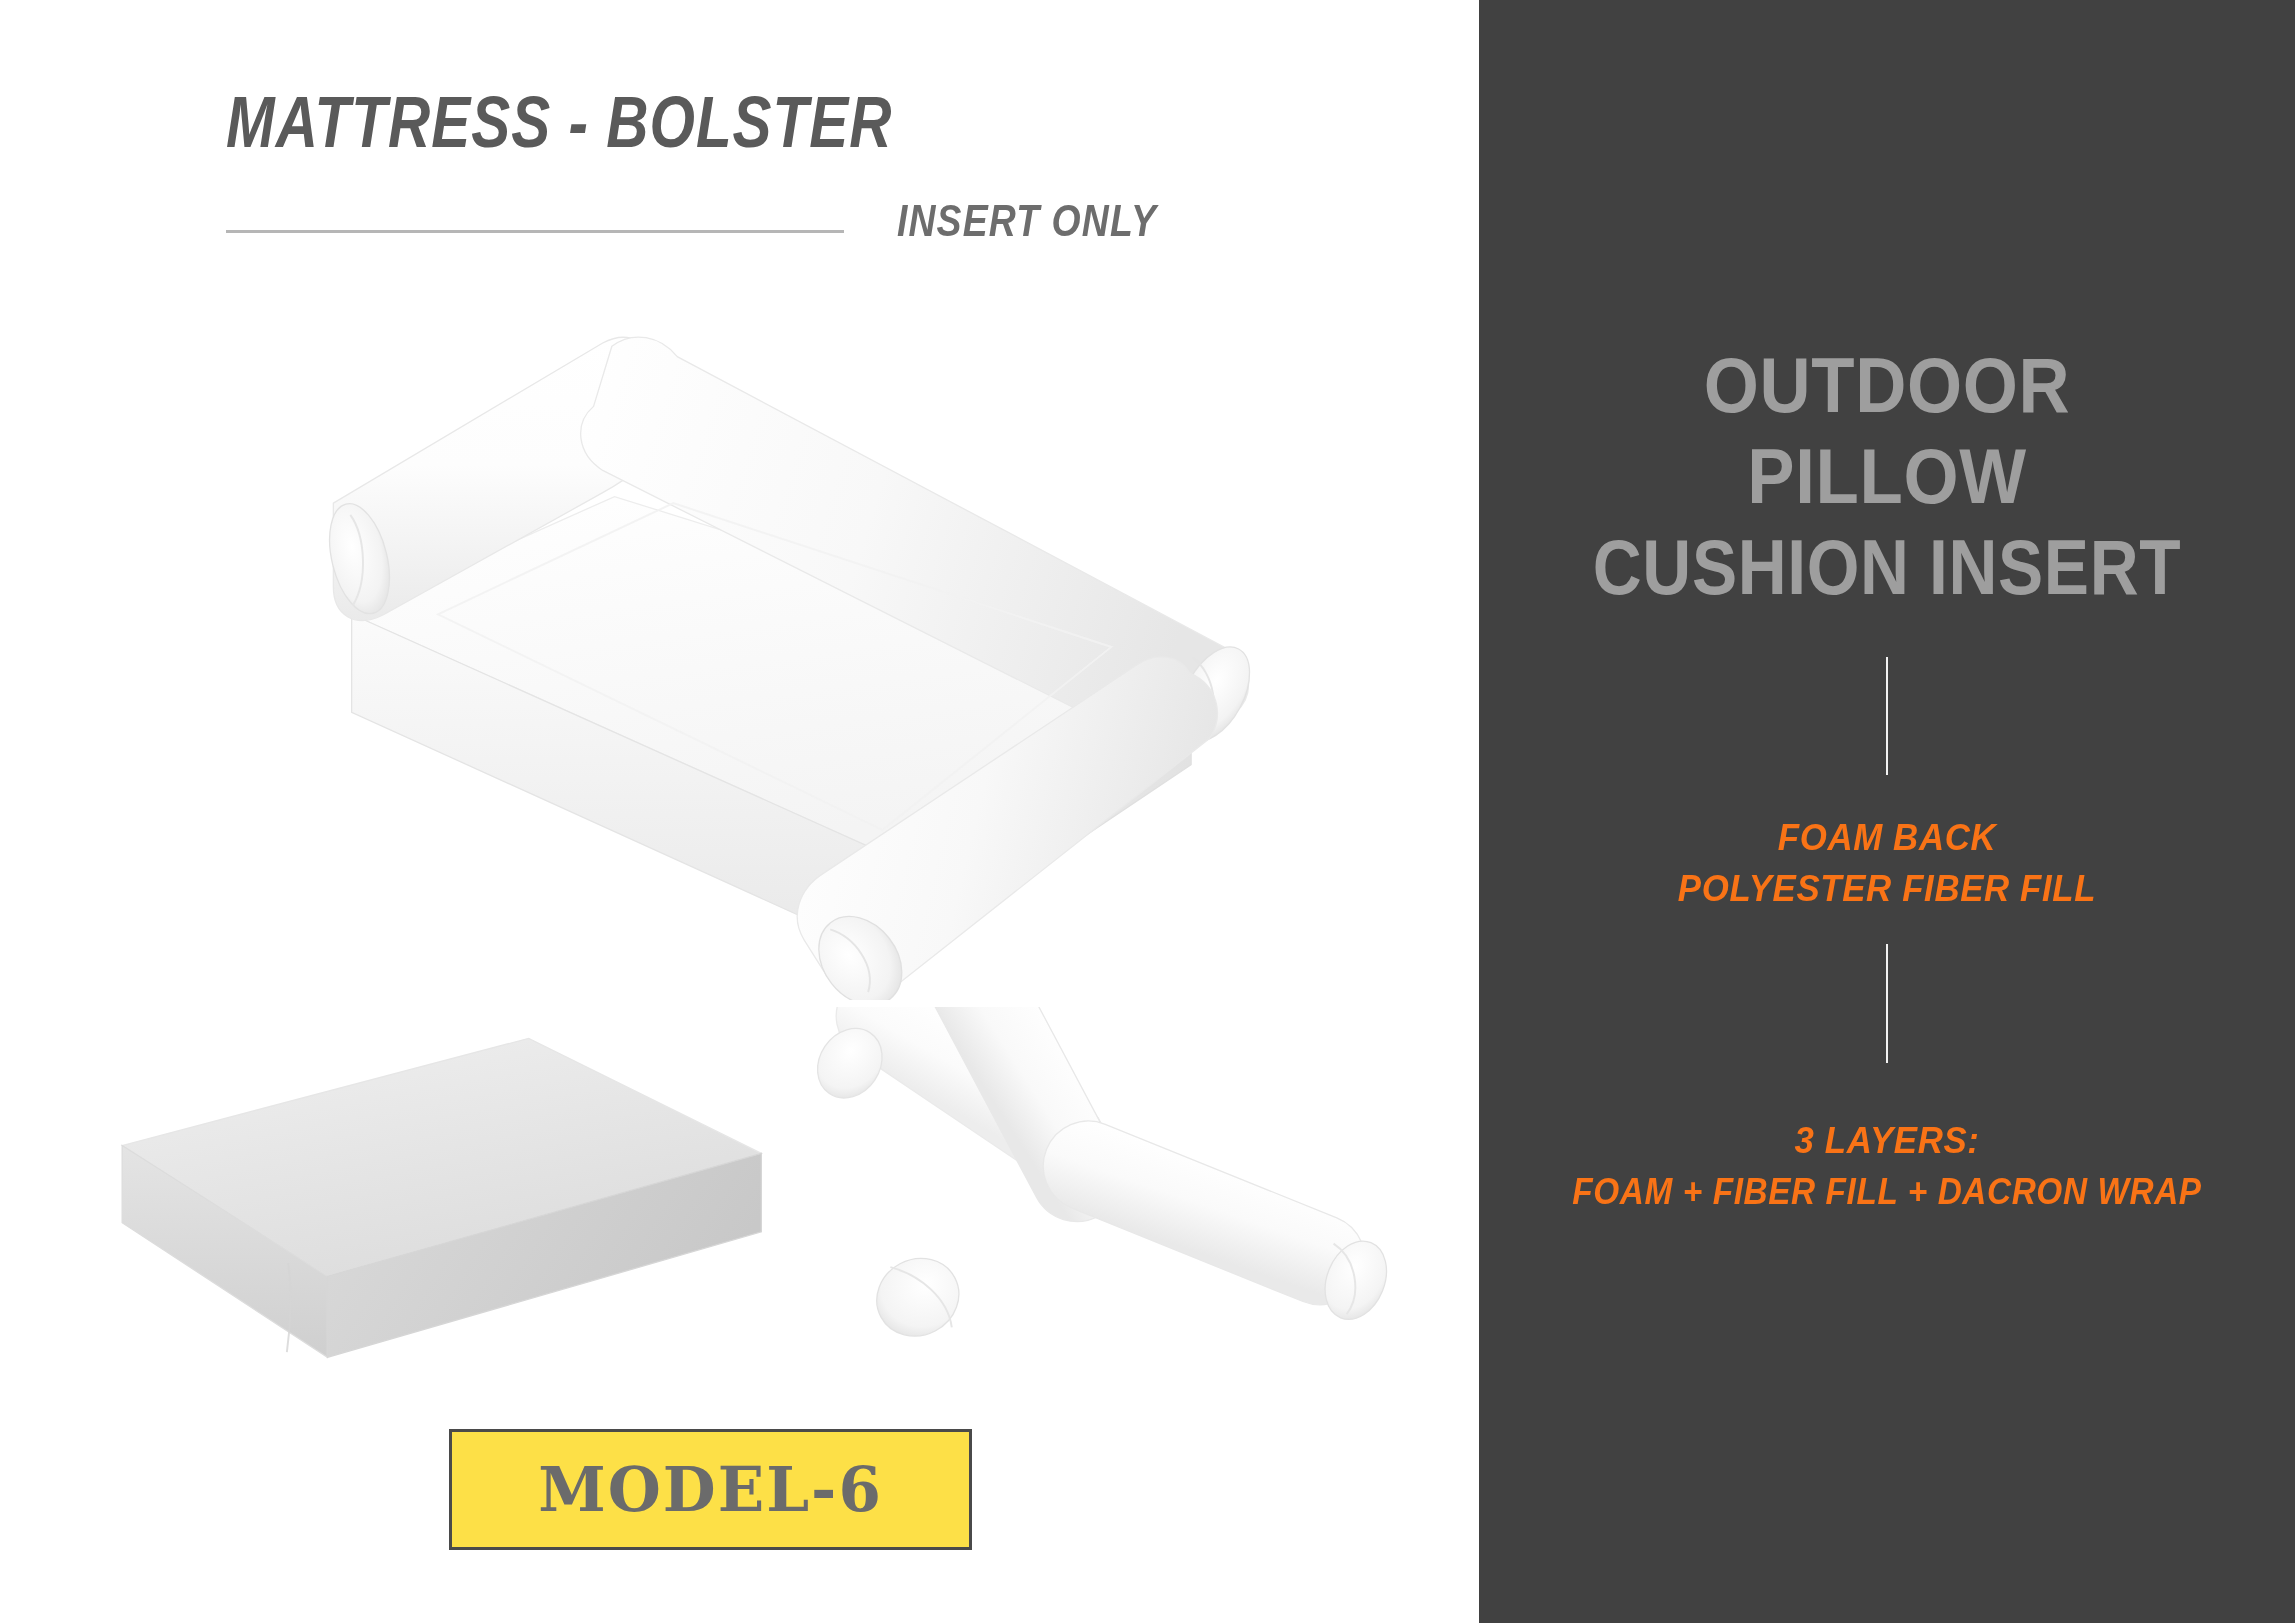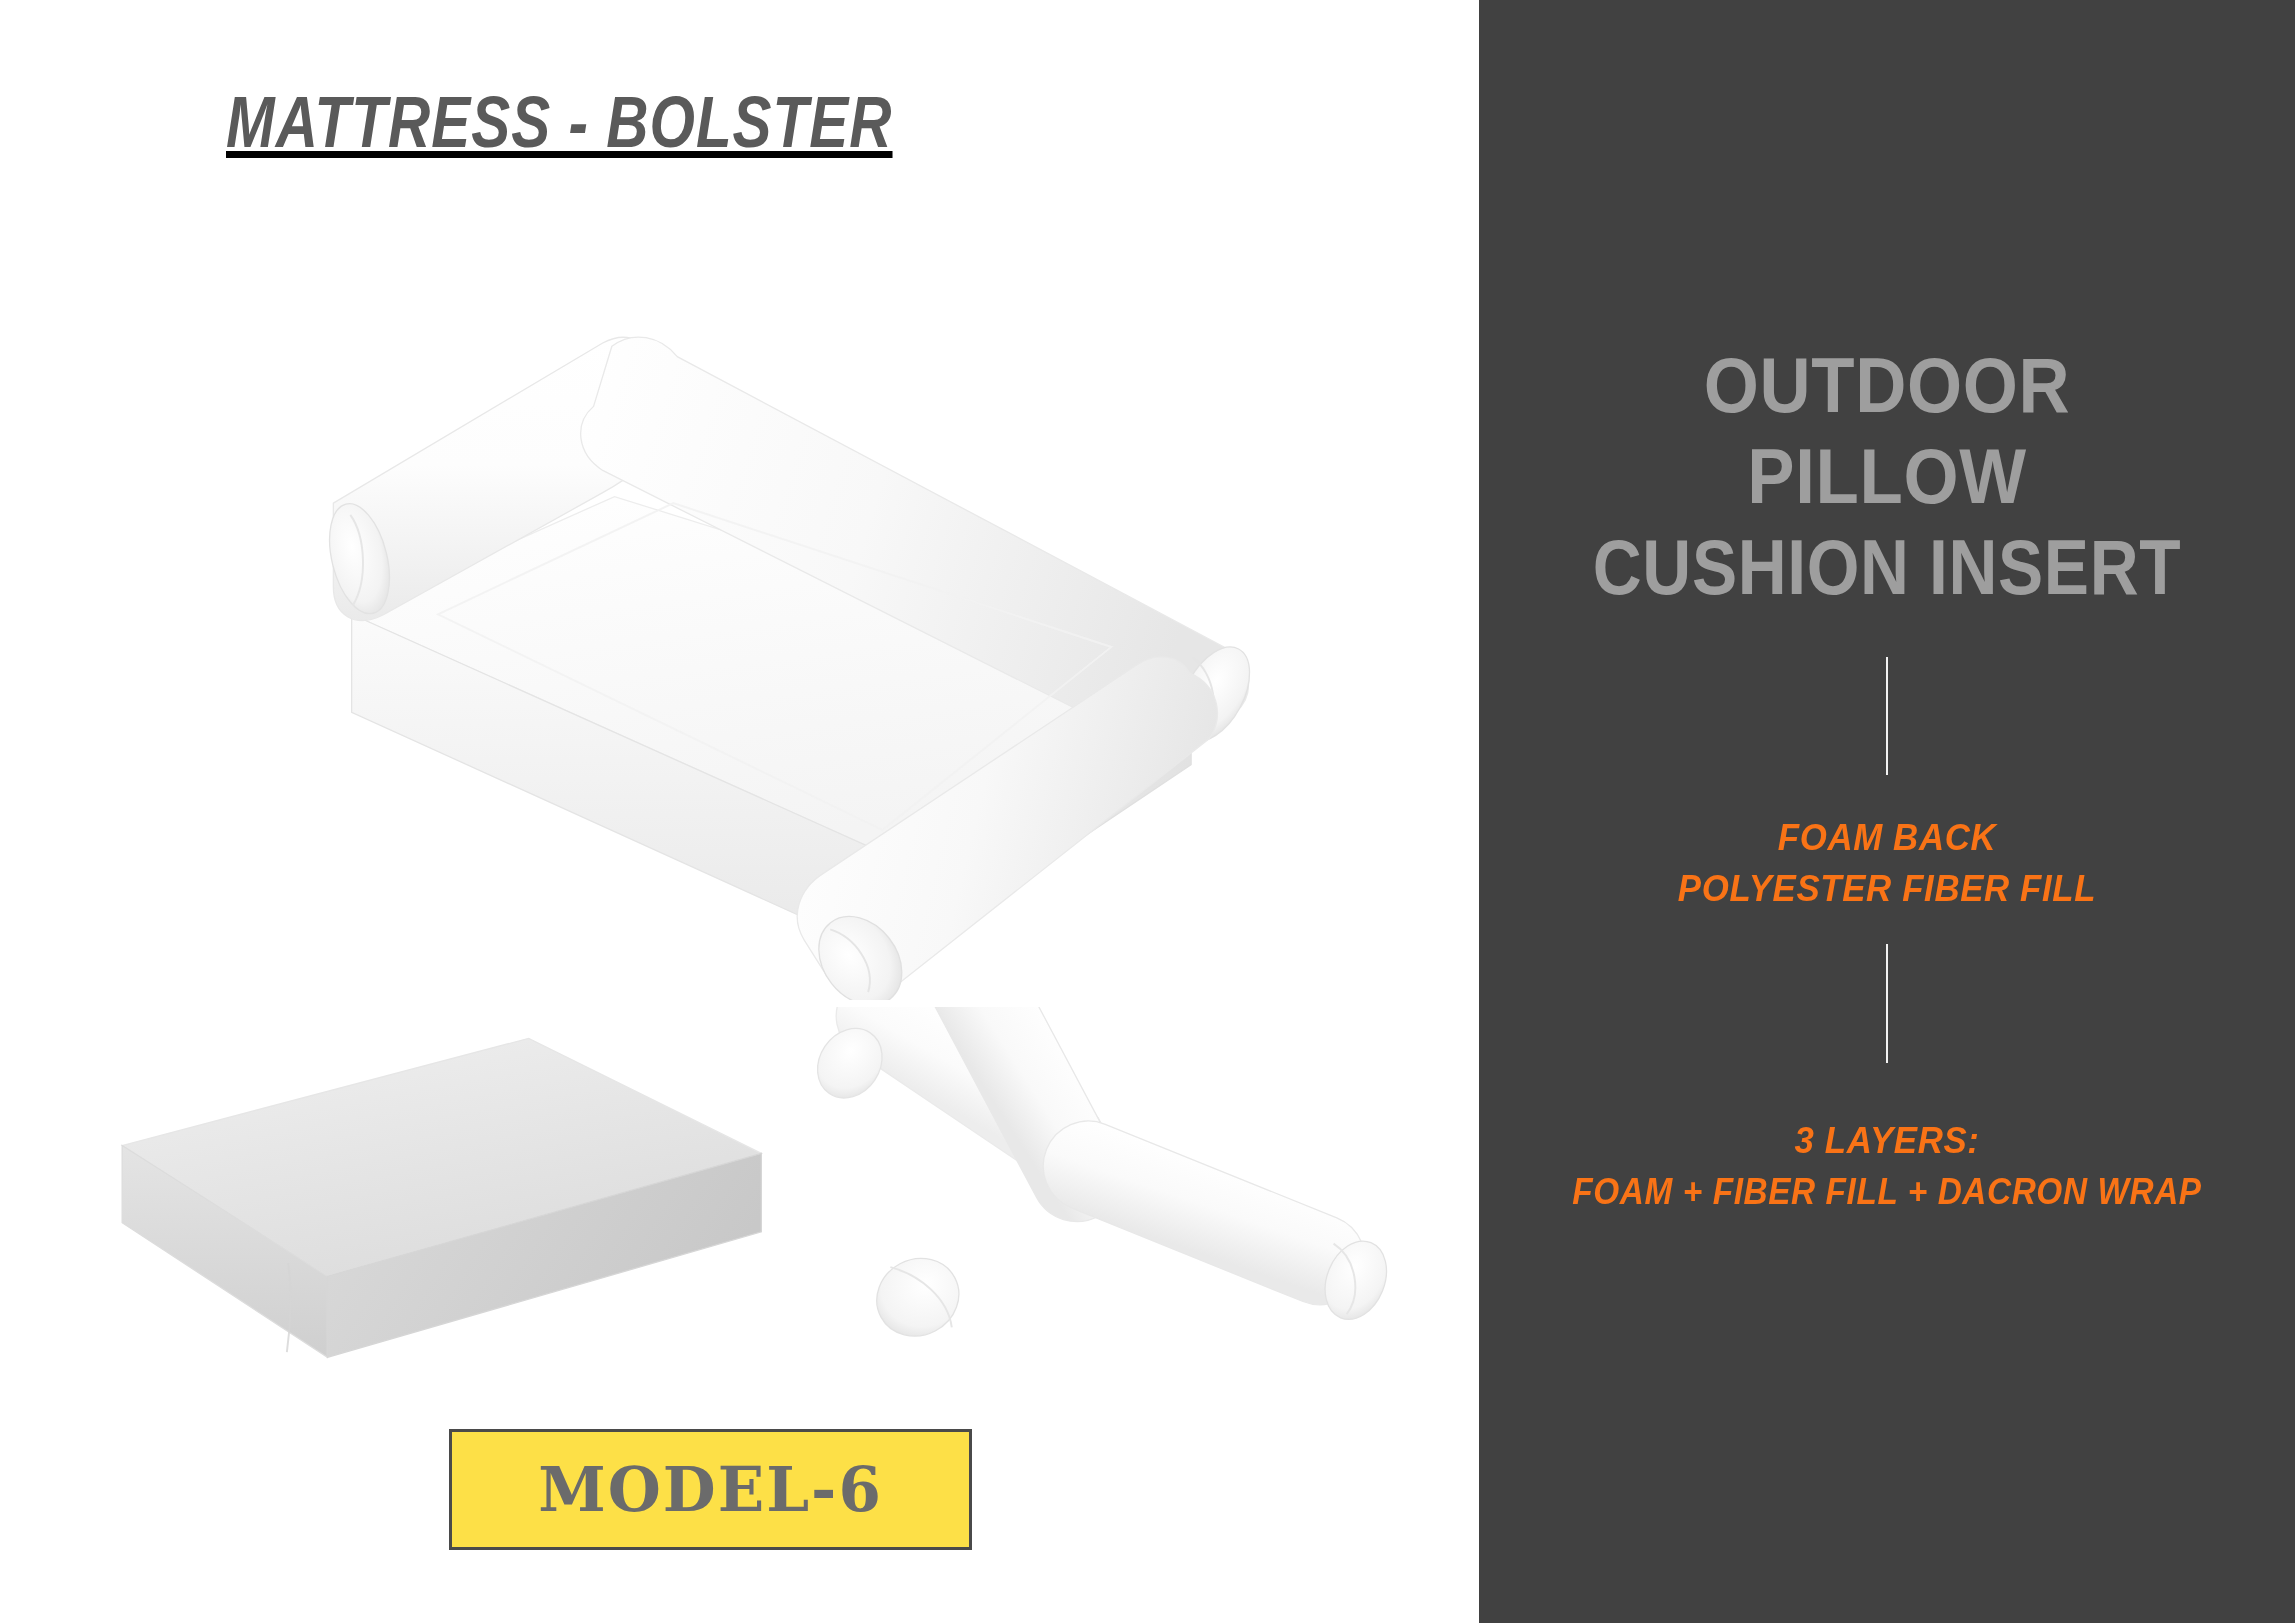--- a/index.html
+++ b/index.html
@@ -31,21 +31,20 @@
     flex: 0 0 auto;
   }
 
   
   #title-block {
     position: absolute;
     left: 226px;
     top: 85px;
     width: 1112px;
     height: 196px;
-    text-decoration: underline;
   }
   #main-title {
     font-family: "Liberation Sans Narrow", "Liberation Sans", sans-serif;
     font-size: 73px;
     font-weight: 700;
     font-style: italic;
     letter-spacing: 1.3px;
     color: #5a5a5a;
     transform: scaleX(0.80);
     transform-origin: left top;
@@ -205,20 +204,24 @@
 </style>
 </head>
 <body>
 
 <div id="page">
 
   <div id="left-panel">
 
     <div id="title-block">
       <div id="main-title">MATTRESS - BOLSTER</div>
+      <div id="title-rule-row">
+        <div id="title-underline"></div>
+        <div id="subtitle">INSERT ONLY</div>
+      </div>
     </div>
 
     <div id="hero-photo">
       <svg id="hero-svg" viewBox="0 0 1480 1060" xmlns="http://www.w3.org/2000/svg">
         <defs>
           <linearGradient id="gTopFace" x1="0" y1="0" x2="0.3" y2="1">
             <stop offset="0" stop-color="#ffffff"></stop>
             <stop offset="1" stop-color="#f4f4f4"></stop>
           </linearGradient>
           <linearGradient id="gFrontFace" x1="0" y1="0" x2="0" y2="1">

